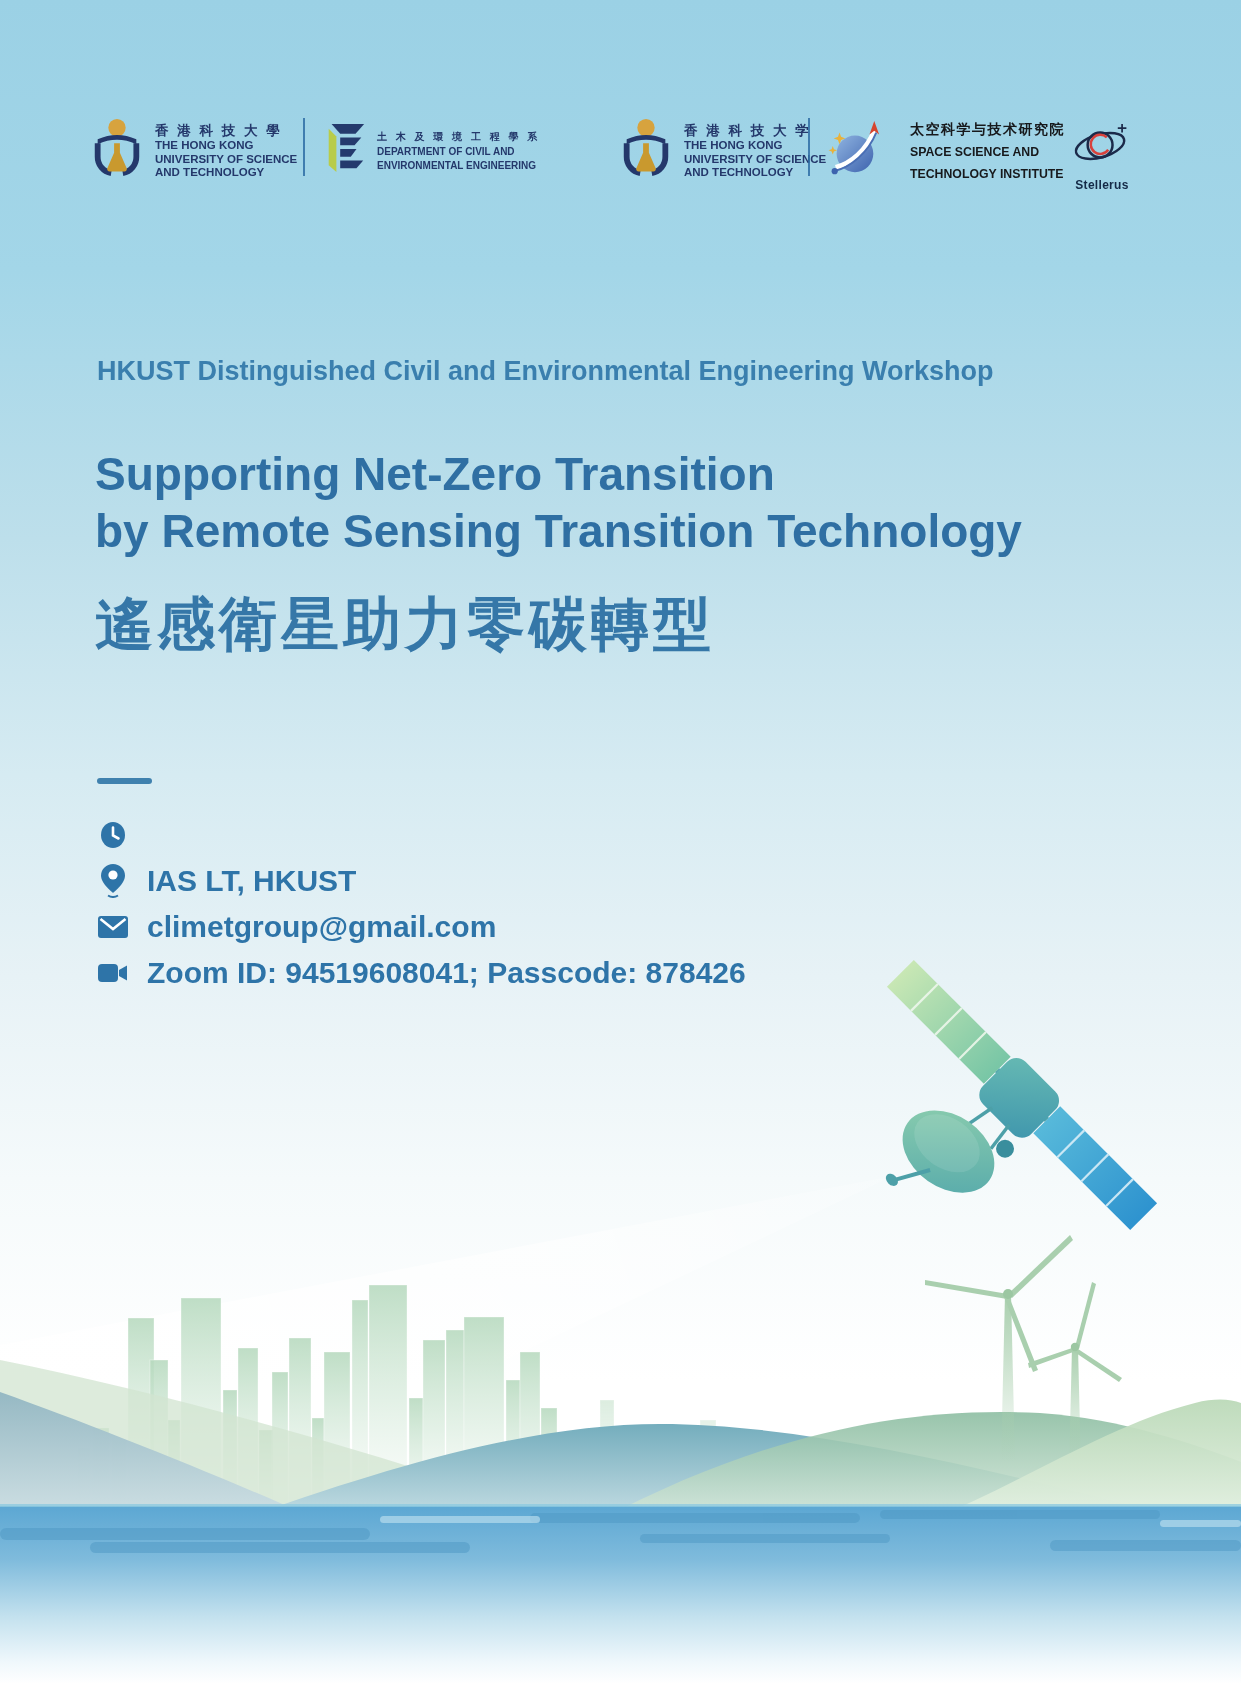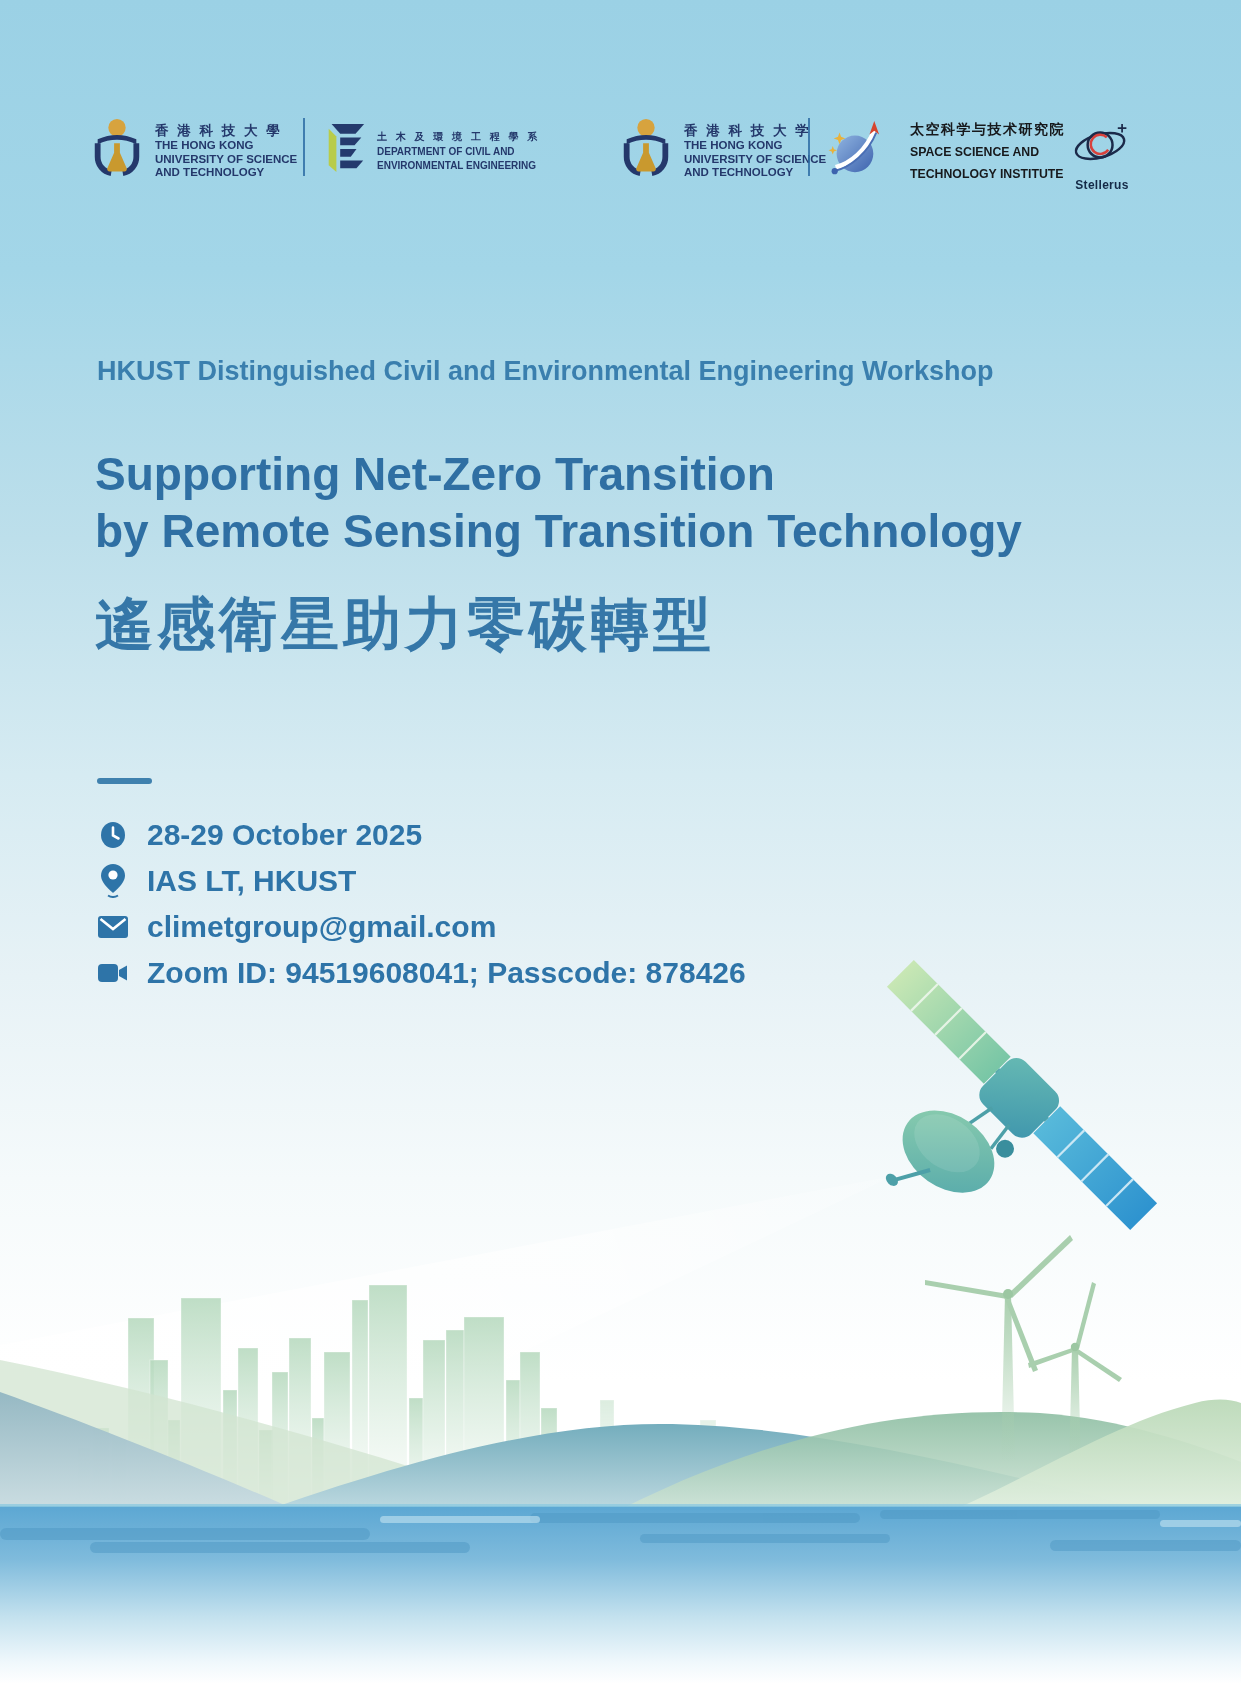--- a/index.html
+++ b/index.html
@@ -149,21 +149,20 @@
   <div class="dash"></div>
 
   <div class="details">
     <div class="drow">
       <span class="dicon">
         <svg width="28" height="28" viewBox="0 0 28 28">
           <ellipse cx="14" cy="14" rx="12" ry="13" fill="#2e74a8"></ellipse>
           <path d="M14 6.5 V14.5 L19.5 17.5" fill="none" stroke="#ffffff" stroke-width="2.6" stroke-linecap="round"></path>
         </svg>
       </span>
-      <span class="dtext">28-29 October 2025</span>
     </div>
     <div class="drow">
       <span class="dicon">
         <svg width="24" height="34" viewBox="0 0 24 34">
           <path d="M12 0 C5.4 0 0 5.2 0 11.6 C0 20 12 29 12 29 S24 20 24 11.6 C24 5.2 18.6 0 12 0 z" fill="#2e74a8"></path>
           <circle cx="12" cy="11" r="4.6" fill="#ffffff"></circle>
           <path d="M7 31.5 q5 3 10 0" fill="none" stroke="#2e74a8" stroke-width="2"></path>
         </svg>
       </span>
       <span class="dtext">IAS LT, HKUST</span>

